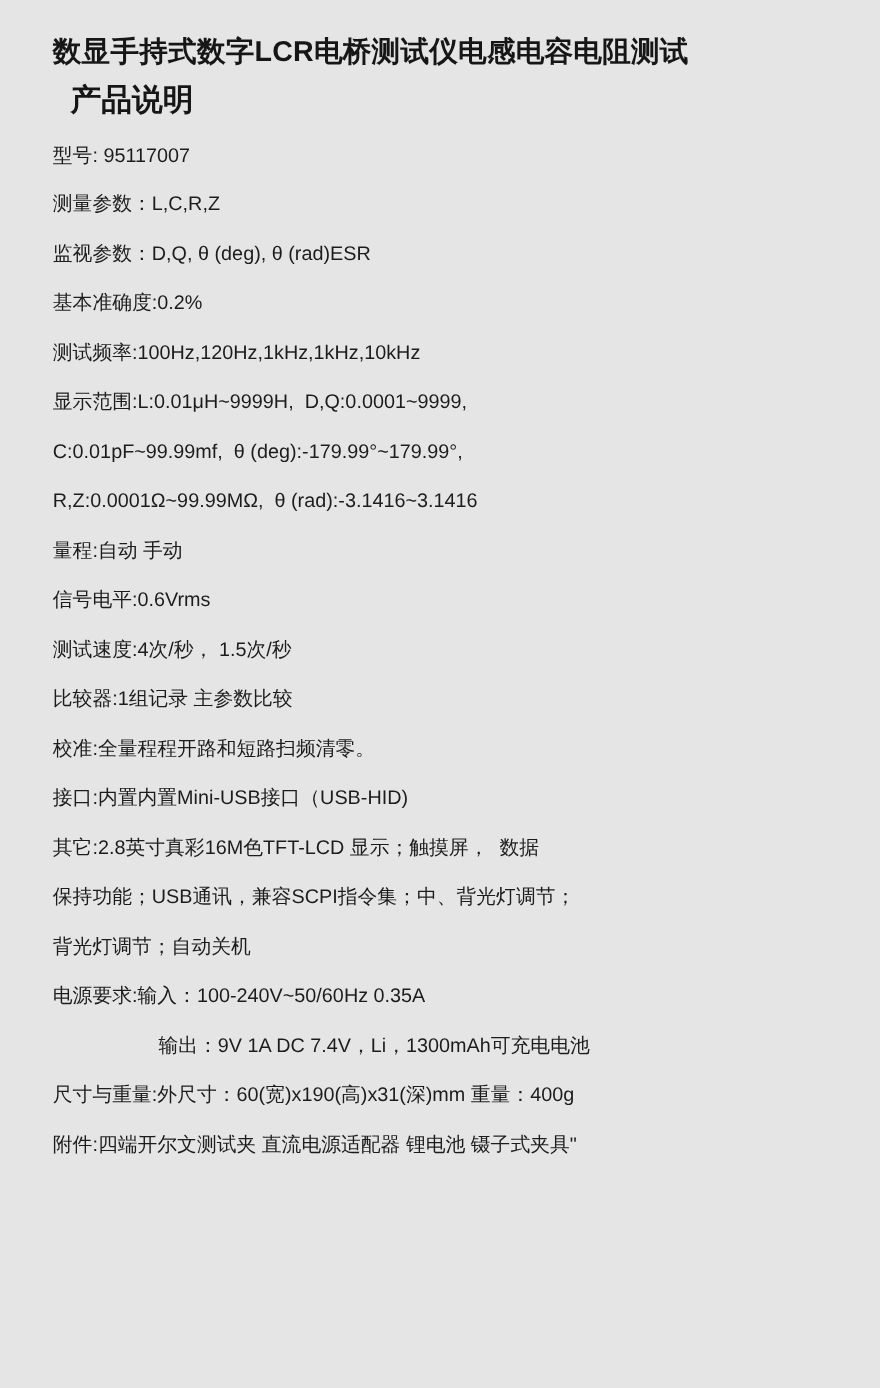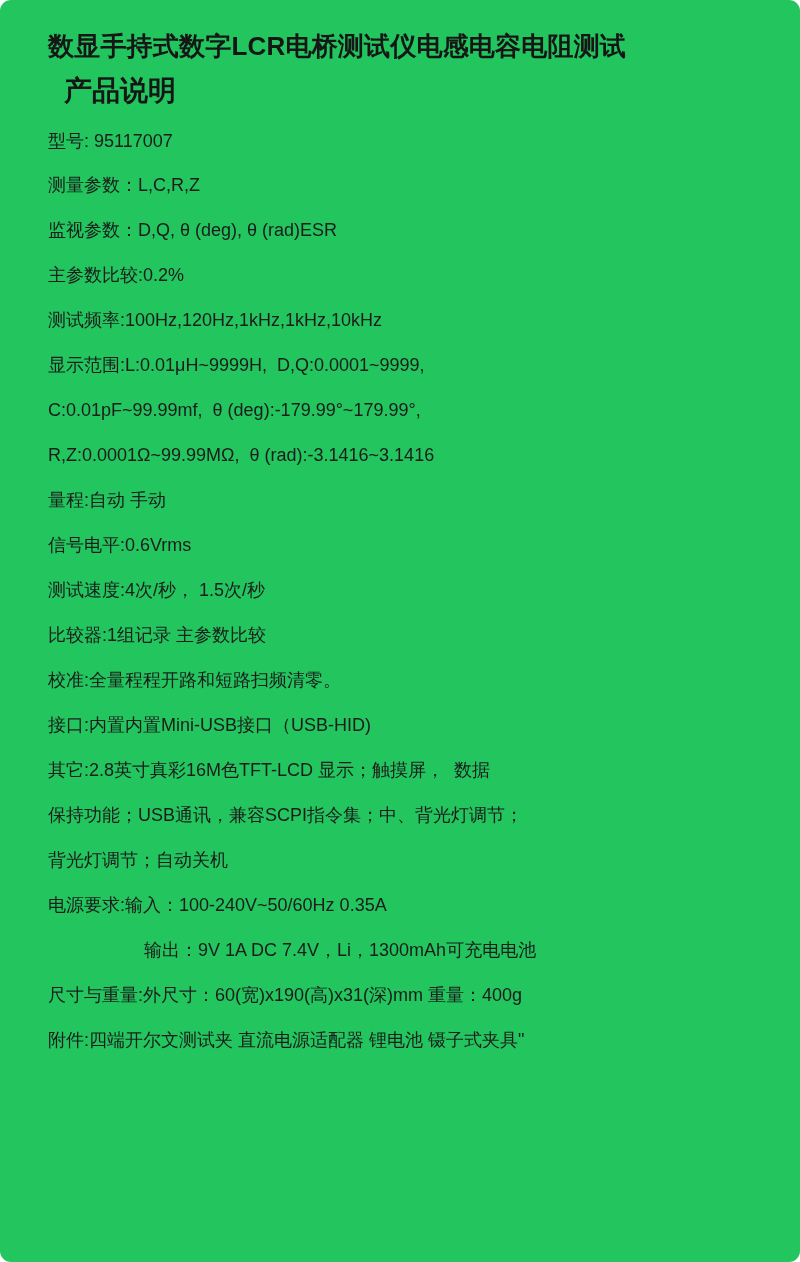--- a/index.html
+++ b/index.html
@@ -12,22 +12,21 @@
     height: 1262px;
     font-family: "Liberation Sans", "DejaVu Sans", sans-serif;
     color: #1a1a1a;
     -webkit-font-smoothing: antialiased;
   }
   .page {
     box-sizing: border-box;
     width: 800px;
     height: 1262px;
     padding: 28px 40px 10px 48px;
-    background: #22c55e;
-    border-radius: 11px;
+    background: #e5e5e5;
   }
   .doc-title {
     font-size: 26px;
     font-weight: 700;
     line-height: 1.42;
     letter-spacing: 0.2px;
     margin: 0 0 6px 0;
     color: #161616;
   }
   .section-label {
@@ -60,21 +59,21 @@
 <div class="page">
 
   <h1 class="doc-title">数显手持式数字LCR电桥测试仪电感电容电阻测试</h1>
 
   <div class="section-label">产品说明</div>
 
   <ul class="spec-list">
     <li class="spec-line">型号: 95117007</li>
     <li class="spec-line">测量参数：L,C,R,Z</li>
     <li class="spec-line">监视参数：D,Q, θ (deg), θ (rad)ESR</li>
-    <li class="spec-line">主参数比较:0.2%</li>
+    <li class="spec-line">基本准确度:0.2%</li>
     <li class="spec-line">测试频率:100Hz,120Hz,1kHz,1kHz,10kHz</li>
     <li class="spec-line">显示范围:L:0.01μH~9999H,  D,Q:0.0001~9999,</li>
     <li class="spec-line">C:0.01pF~99.99mf,  θ (deg):-179.99°~179.99°,</li>
     <li class="spec-line">R,Z:0.0001Ω~99.99MΩ,  θ (rad):-3.1416~3.1416</li>
     <li class="spec-line">量程:自动 手动</li>
     <li class="spec-line">信号电平:0.6Vrms</li>
     <li class="spec-line">测试速度:4次/秒， 1.5次/秒</li>
     <li class="spec-line">比较器:1组记录 主参数比较</li>
     <li class="spec-line">校准:全量程程开路和短路扫频清零。</li>
     <li class="spec-line">接口:内置内置Mini-USB接口（USB-HID)</li>

